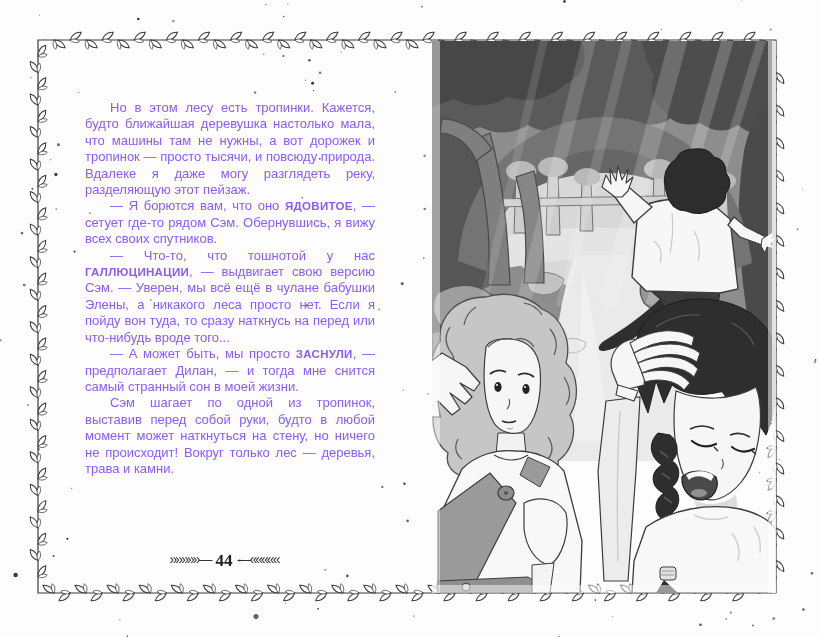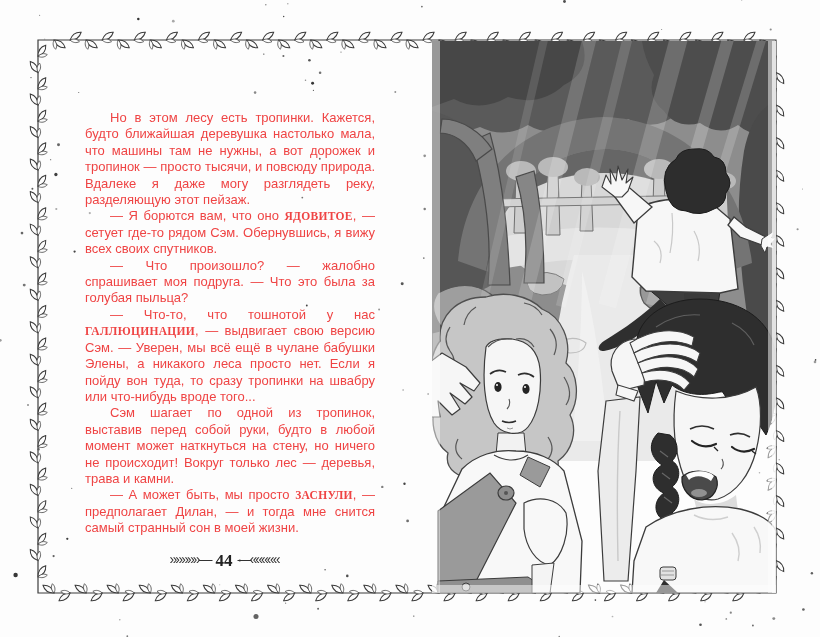--- a/index.html
+++ b/index.html
@@ -4,28 +4,28 @@
 <style>
   html,body{margin:0;padding:0;}
   body{
     width:820px;height:637px;position:relative;overflow:hidden;
     background:#fdfdfd;
     font-family:"Liberation Sans", sans-serif;
   }
   svg{display:block;}
   .layer{position:absolute;left:0;top:0;pointer-events:none;}
   .text-col{
-    position:absolute;left:85px;top:110px;width:290px;
+    position:absolute;left:85px;top:100px;width:290px;
     font-size:13px;line-height:16.4px;text-align:justify;
-    color:#ef4444;
+    color:#8b5cf6;
     hyphens:auto;-webkit-hyphens:auto;
   }
   .text-col p{margin:0;text-indent:25px;}
   .caps{
-    font-family:Liberation Serif, serif;
+    font-family:Liberation Sans, sans-serif;
     font-weight:700;font-size:11.5px;letter-spacing:.3px;
   }
   .footer{
     position:absolute;left:78px;top:551px;width:292px;
     text-align:center;color:#2f2f2f;white-space:nowrap;
   }
   .orn{font-size:14px;letter-spacing:-2px;vertical-align:2px;color:#333;}
   .pagenum{
     font-family:"Liberation Serif", serif;font-weight:700;
     font-size:17px;padding:0 5px;color:#222;text-align:right;
@@ -440,24 +440,23 @@
     <path d="M0,0 C-3.2,-4.5 -3.2,-9.5 0,-13.5 C3.2,-9.5 3.2,-4.5 0,0 Z" fill="#fcfcfc" stroke="#3a3a3a" stroke-width="1" transform="translate(38,88.79411764705884) rotate(440) scale(0.7)"></path>
     <path d="M0,0 C-3.2,-4.5 -3.2,-9.5 0,-13.5 C3.2,-9.5 3.2,-4.5 0,0 Z" fill="#fcfcfc" stroke="#3a3a3a" stroke-width="1" transform="translate(38,72.52941176470586) rotate(325)"></path>
     <path d="M0,0 C-3.2,-4.5 -3.2,-9.5 0,-13.5 C3.2,-9.5 3.2,-4.5 0,0 Z" fill="#fcfcfc" stroke="#3a3a3a" stroke-width="1" transform="translate(38,72.52941176470586) rotate(370) scale(0.7)"></path>
     <path d="M0,0 C-3.2,-4.5 -3.2,-9.5 0,-13.5 C3.2,-9.5 3.2,-4.5 0,0 Z" fill="#fcfcfc" stroke="#3a3a3a" stroke-width="1" transform="translate(38,56.26470588235293) rotate(395)"></path>
     <path d="M0,0 C-3.2,-4.5 -3.2,-9.5 0,-13.5 C3.2,-9.5 3.2,-4.5 0,0 Z" fill="#fcfcfc" stroke="#3a3a3a" stroke-width="1" transform="translate(38,56.26470588235293) rotate(440) scale(0.7)"></path>
   </svg>
 
 <div class="text-col" id="paras" lang="ru">
     <p><span>Но в этом лесу есть тропинки. Кажется, будто ближайшая деревушка настолько мала, что машины там не нужны, а вот дорожек и тропинок — просто тысячи, и повсюду природа. Вдалеке я даже могу разглядеть реку, разделяющую этот пейзаж.</span></p>
     <p><span>— Я борются вам, что оно </span><span class="caps">ЯДОВИТОЕ</span><span>, — сетует где-то рядом Сэм. Обернувшись, я вижу всех своих спутников.</span></p>
-    <p><span>— Что произошло? — жалобно спрашивает моя подруга. — Что это была за голубая пыльца?</span></p>
-    <p><span>— Что-то, что тошнотой у нас </span><span class="caps">ГАЛЛЮЦИНАЦИИ</span><span>, — выдвигает свою версию Сэм. — Уверен, мы всё ещё в чулане бабушки Элены, а никакого леса просто нет. Если я пойду вон туда, то сразу тропинки на швабру или что-нибудь вроде того...</span></p>
+    <p><span>— Что-то, что тошнотой у нас </span><span class="caps">ГАЛЛЮЦИНАЦИИ</span><span>, — выдвигает свою версию Сэм. — Уверен, мы всё ещё в чулане бабушки Элены, а никакого леса просто нет. Если я пойду вон туда, то сразу наткнусь на перед или что-нибудь вроде того...</span></p>
+    <p><span>— А может быть, мы просто </span><span class="caps">ЗАСНУЛИ</span><span>, — предполагает Дилан, — и тогда мне снится самый странный сон в моей жизни.</span></p>
     <p><span>Сэм шагает по одной из тропинок, выставив перед собой руки, будто в любой момент может наткнуться на стену, но ничего не происходит! Вокруг только лес — деревья, трава и камни.</span></p>
-    <p><span>— А может быть, мы просто </span><span class="caps">ЗАСНУЛИ</span><span>, — предполагает Дилан, — и тогда мне снится самый странный сон в моей жизни.</span></p>
   </div>
 
 <div class="footer">
   <span class="orn">»»»»»—</span><span class="pagenum">44</span><span class="orn">—«««««</span>
 </div>
 
 <svg class="illus" width="344" height="552" viewBox="0 0 344 552">
 
   <g>
     <path d="M0,6 Q40,-2 90,4 T200,2 T344,8 L344,330 Q300,360 250,350 L210,360 L140,352 Q70,366 20,340 L0,320 Z" fill="#8d8d8d"></path>

